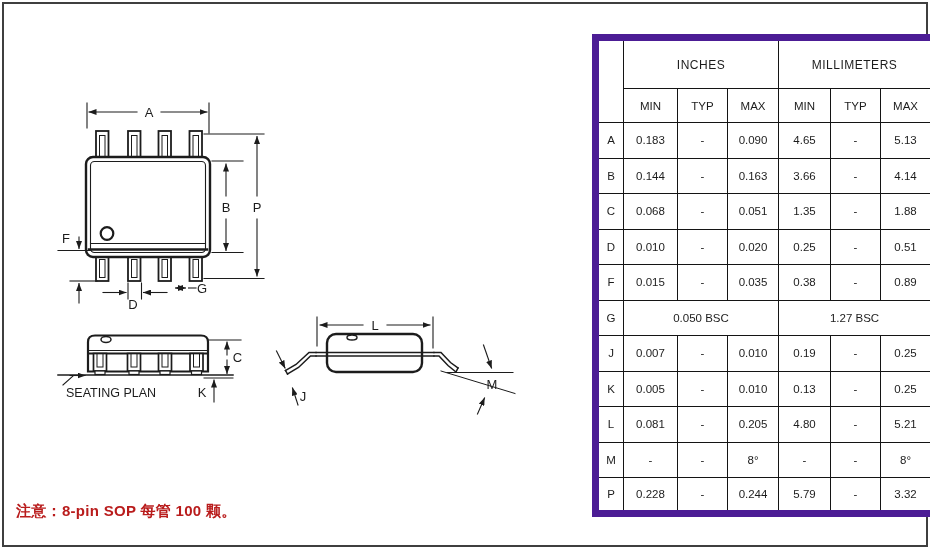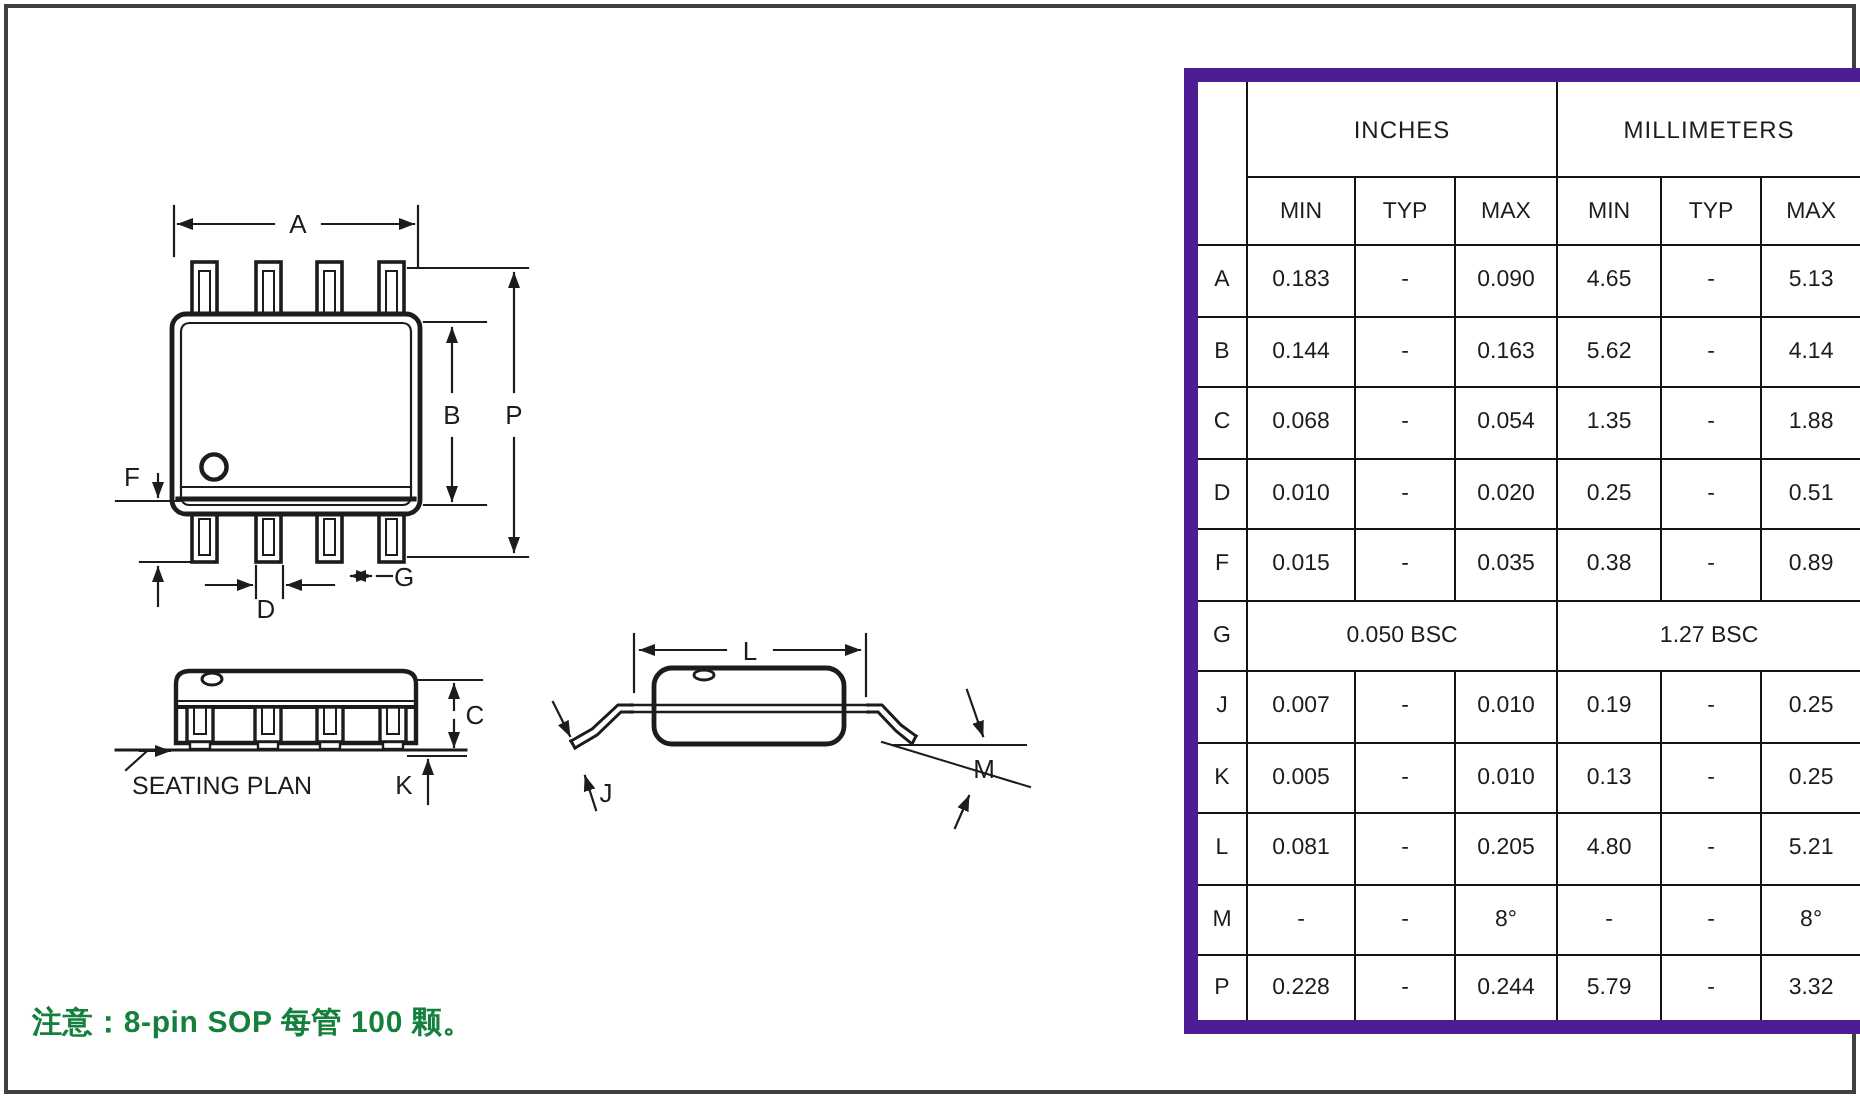--- a/index.html
+++ b/index.html
@@ -29,21 +29,21 @@
   tr.h1{ height:51px; }
   tr.h1 th{ font-size:12px; letter-spacing:0.5px; }
   tr.h2{ height:34px;margin-left:36px; }
   tr.dr{ height:35.5px; }
   col.c-label{ width:28px; }
   col.c1{ width:54px; } col.c2{ width:50px; } col.c3{ width:51px; }
   col.c4{ width:52px; } col.c5{ width:50px; } col.c6{ width:53px; }
 
   .note{
     position:absolute; left:16px; top:502px;
-    font-size:15px; font-weight:bold; color:#15803d;
+    font-size:15px; font-weight:bold; color:#b91c1c;
     letter-spacing:0.3px; white-space:nowrap;
   }
 </style>
 </head>
 <body>
 
 <div class="page">
   <div class="frame"></div>
 
   <svg width="580" height="549" viewBox="0 0 580 549" fill="none" stroke-linecap="square">
@@ -245,29 +245,29 @@
         <td>0.090</td>
         <td>4.65</td>
         <td>-</td>
         <td>5.13</td>
       </tr>
       <tr class="dr">
         <th>B</th>
         <td>0.144</td>
         <td>-</td>
         <td>0.163</td>
-        <td>5.62</td>
+        <td>3.66</td>
         <td>-</td>
         <td>4.14</td>
       </tr>
       <tr class="dr">
         <th>C</th>
         <td>0.068</td>
         <td>-</td>
-        <td>0.054</td>
+        <td>0.051</td>
         <td>1.35</td>
         <td>-</td>
         <td>1.88</td>
       </tr>
       <tr class="dr">
         <th>D</th>
         <td>0.010</td>
         <td>-</td>
         <td>0.020</td>
         <td>0.25</td>

